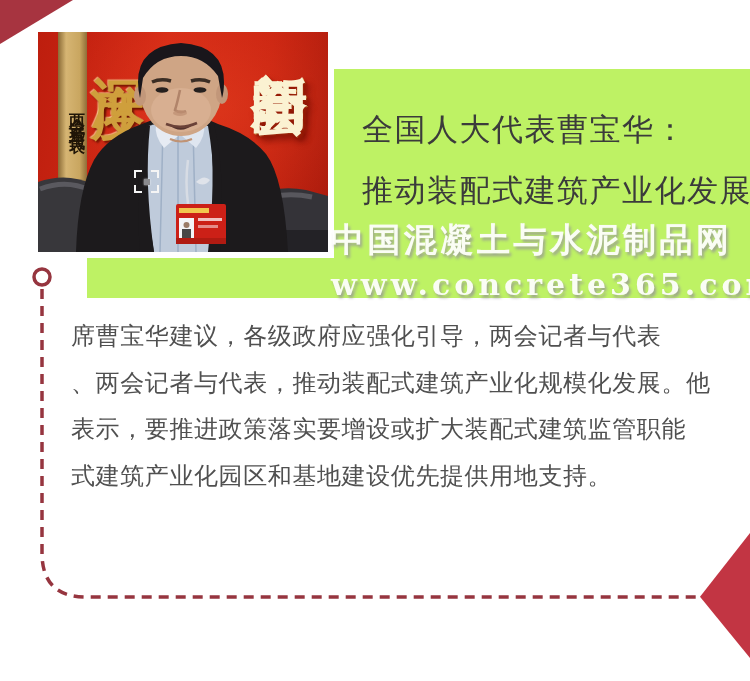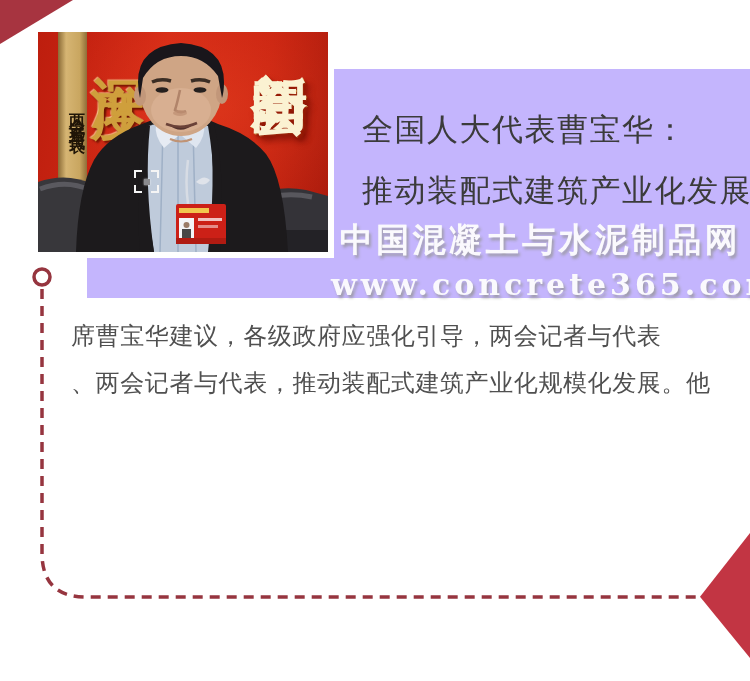--- a/index.html
+++ b/index.html
@@ -6,31 +6,31 @@
   body { background:#fff; font-family:"DejaVu Sans", sans-serif; }
   .canvas { position:relative; width:750px; height:681px; background:#fff; overflow:hidden; margin:0 auto; }
 
   
   .tri-tl { position:absolute; left:0; top:0; width:73px; height:44px;
             clip-path:polygon(0 0,100% 0,0 100%); background:#a73440; }
   .tri-br { position:absolute; left:700px; top:533px; width:50px; height:125px;
             clip-path:polygon(100% 0,0 51%,100% 100%); background:#c23543; }
 
   
-  .gray-box { position:absolute; left:87px; top:69px; width:663px; height:229px; background:#c4b5fd; }
+  .gray-box { position:absolute; left:87px; top:69px; width:663px; height:229px; background:#bef264; }
   .title-l1, .title-l2 { position:absolute; left:275px; color:#3b3b3b; font-size:31px;
             letter-spacing:1.5px; white-space:nowrap; }
   .title-l1 { top:40px; }
   .title-l2 { top:101px; }
 
   
   .wm { position:absolute; left:331px; top:218px; width:419px; color:#fefefe;
         font-family:"DejaVu Serif", serif; font-weight:bold; opacity:.94; }
   .wm1 { font-size:33px; letter-spacing:3.5px; white-space:nowrap;
-         text-shadow:2px 3px 3px rgba(150,150,150,.85), 0 0 1px rgba(255,255,255,.6);text-align:center; }
+         text-shadow:2px 3px 3px rgba(150,150,150,.85), 0 0 1px rgba(255,255,255,.6); }
   .wm2 { font-size:30px; letter-spacing:4px; white-space:nowrap; margin-top:4px;
          text-shadow:2px 3px 3px rgba(150,150,150,.85); }
 
   
   .photo { position:absolute; left:38px; top:32px; width:290px; height:220px;
            overflow:hidden; box-shadow:0 0 0 6px #fff; }
   .photo-bg { position:absolute; inset:0;
      background:
        radial-gradient(ellipse at 62% 35%, rgba(255,90,45,.28), transparent 62%),
        linear-gradient(100deg,#bd1e0e,#d42a16 40%,#c92311 72%,#a81a0c); }
@@ -147,17 +147,19 @@
   </div>
 
   <svg class="dash-svg" width="750" height="681" viewBox="0 0 750 681" xmlns="http://www.w3.org/2000/svg">
     <circle cx="42" cy="277" r="8" fill="#ffffff" stroke="#96353f" stroke-width="3.5"></circle>
     <path d="M42 289 L42 553 Q42 597 86 597 L698 597" fill="none" stroke="#96353f" stroke-width="3.5" stroke-dasharray="10 7"></path>
   </svg>
 
   <div class="body-text">
     <div>席曹宝华建议，各级政府应强化引导，两会记者与代表</div>
     <div>、两会记者与代表，推动装配式建筑产业化规模化发展。他</div>
+    <div>表示，要推进政策落实要增设或扩大装配式建筑监管职能</div>
+    <div>式建筑产业化园区和基地建设优先提供用地支持。</div>
   </div>
 
   <div class="tri-br"></div>
 
 </div>
 
 </body></html>

